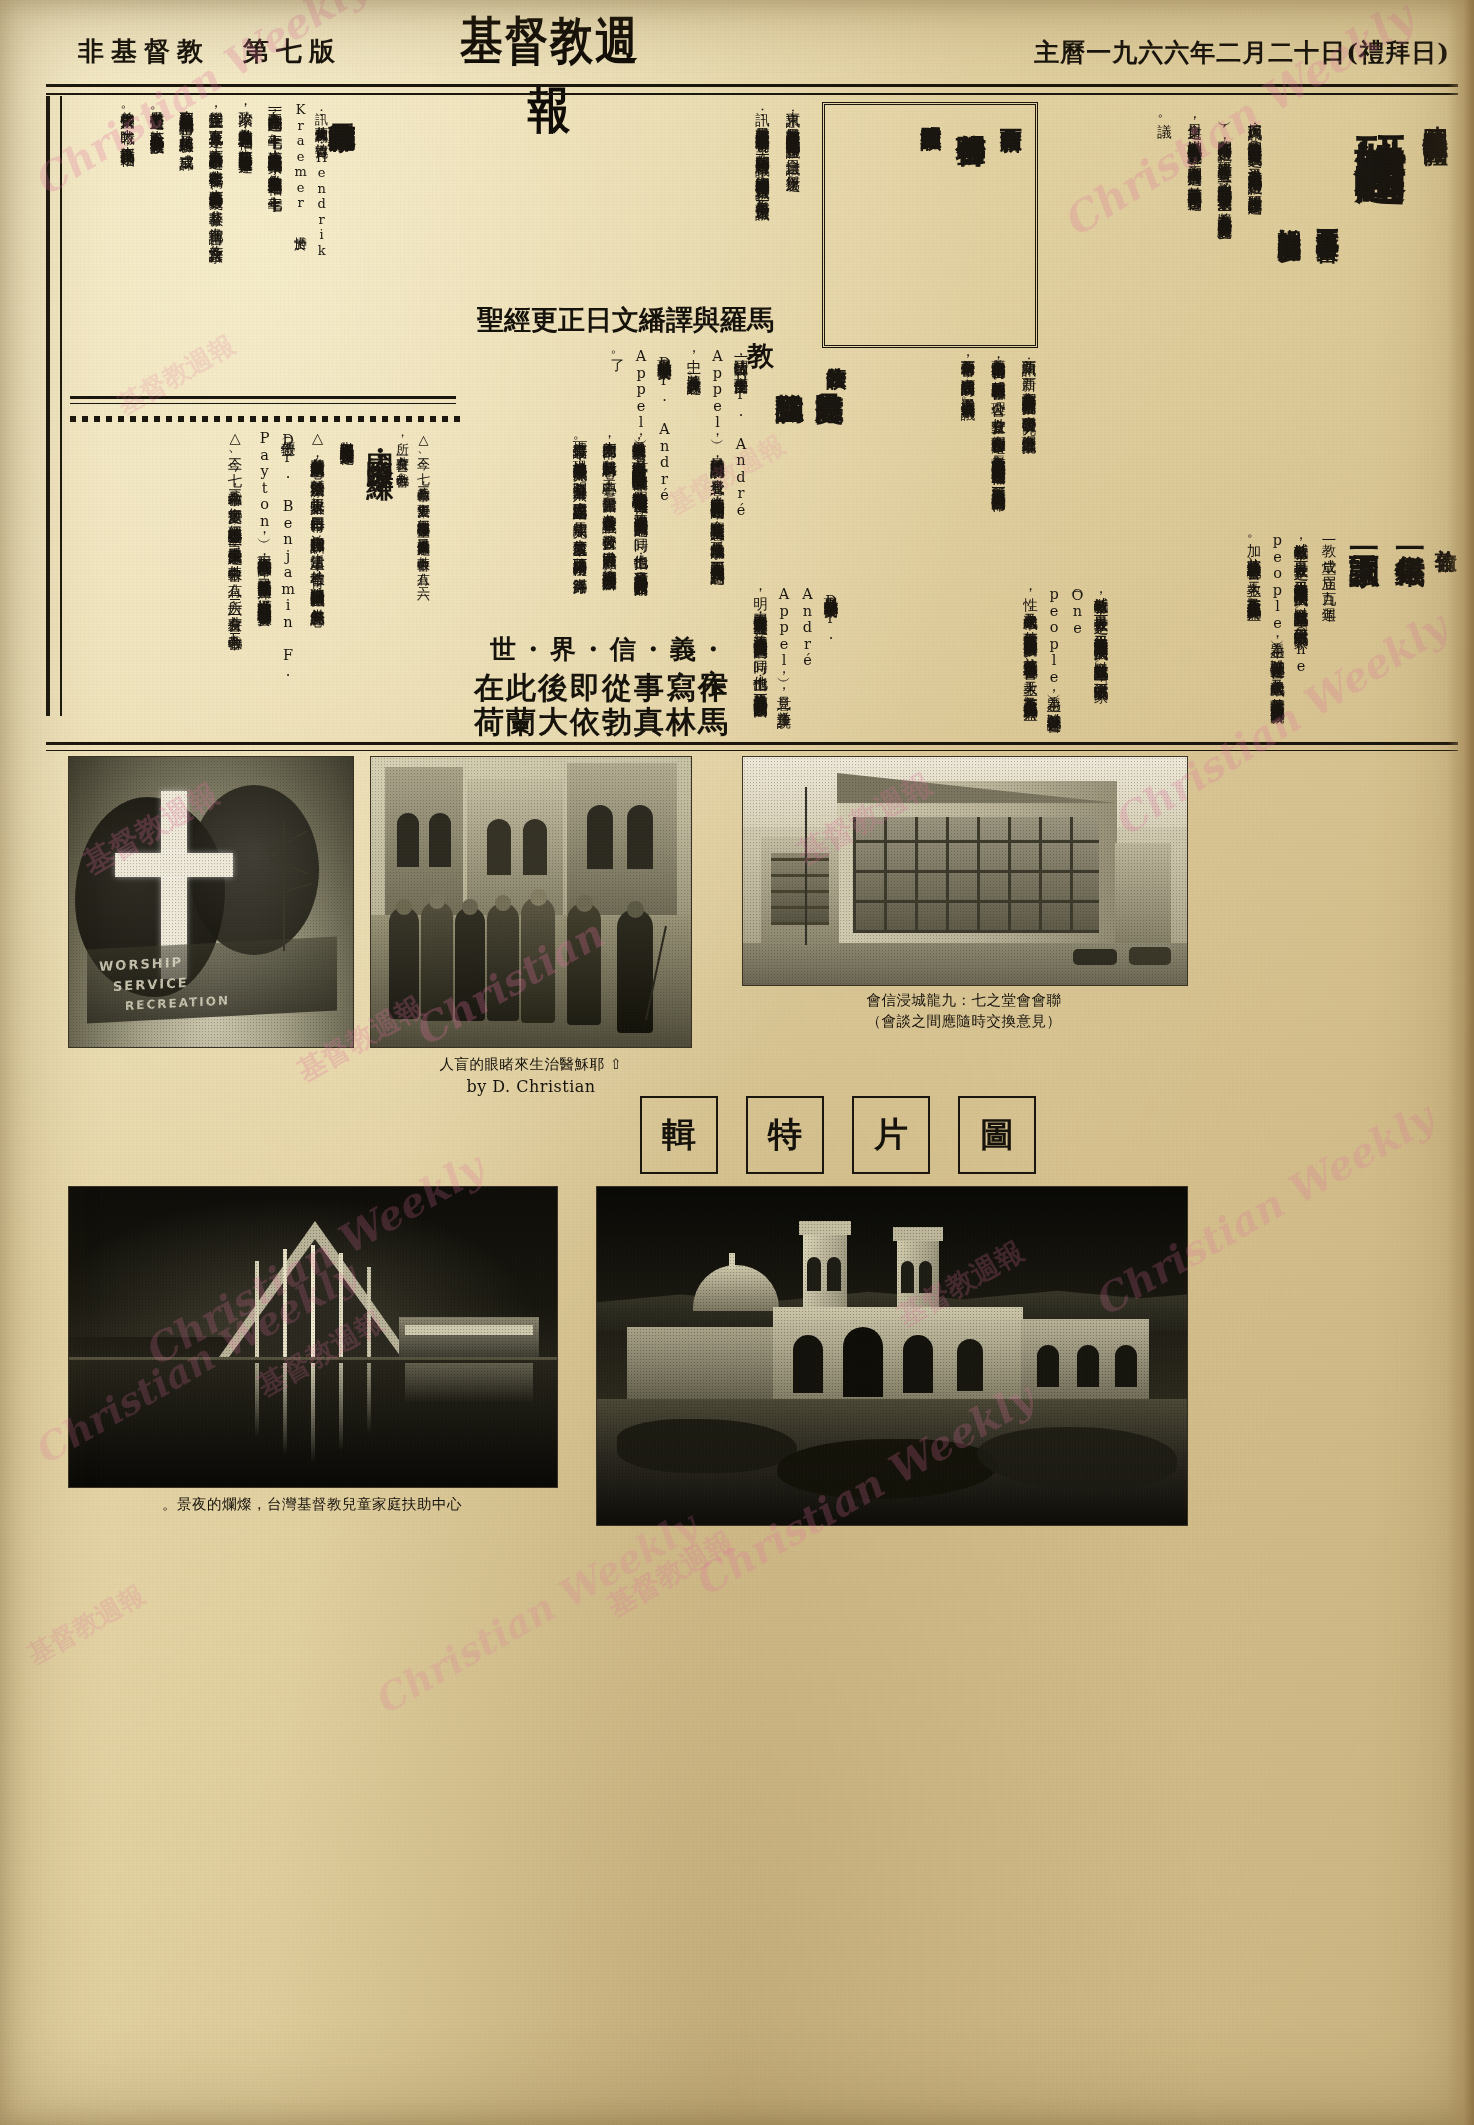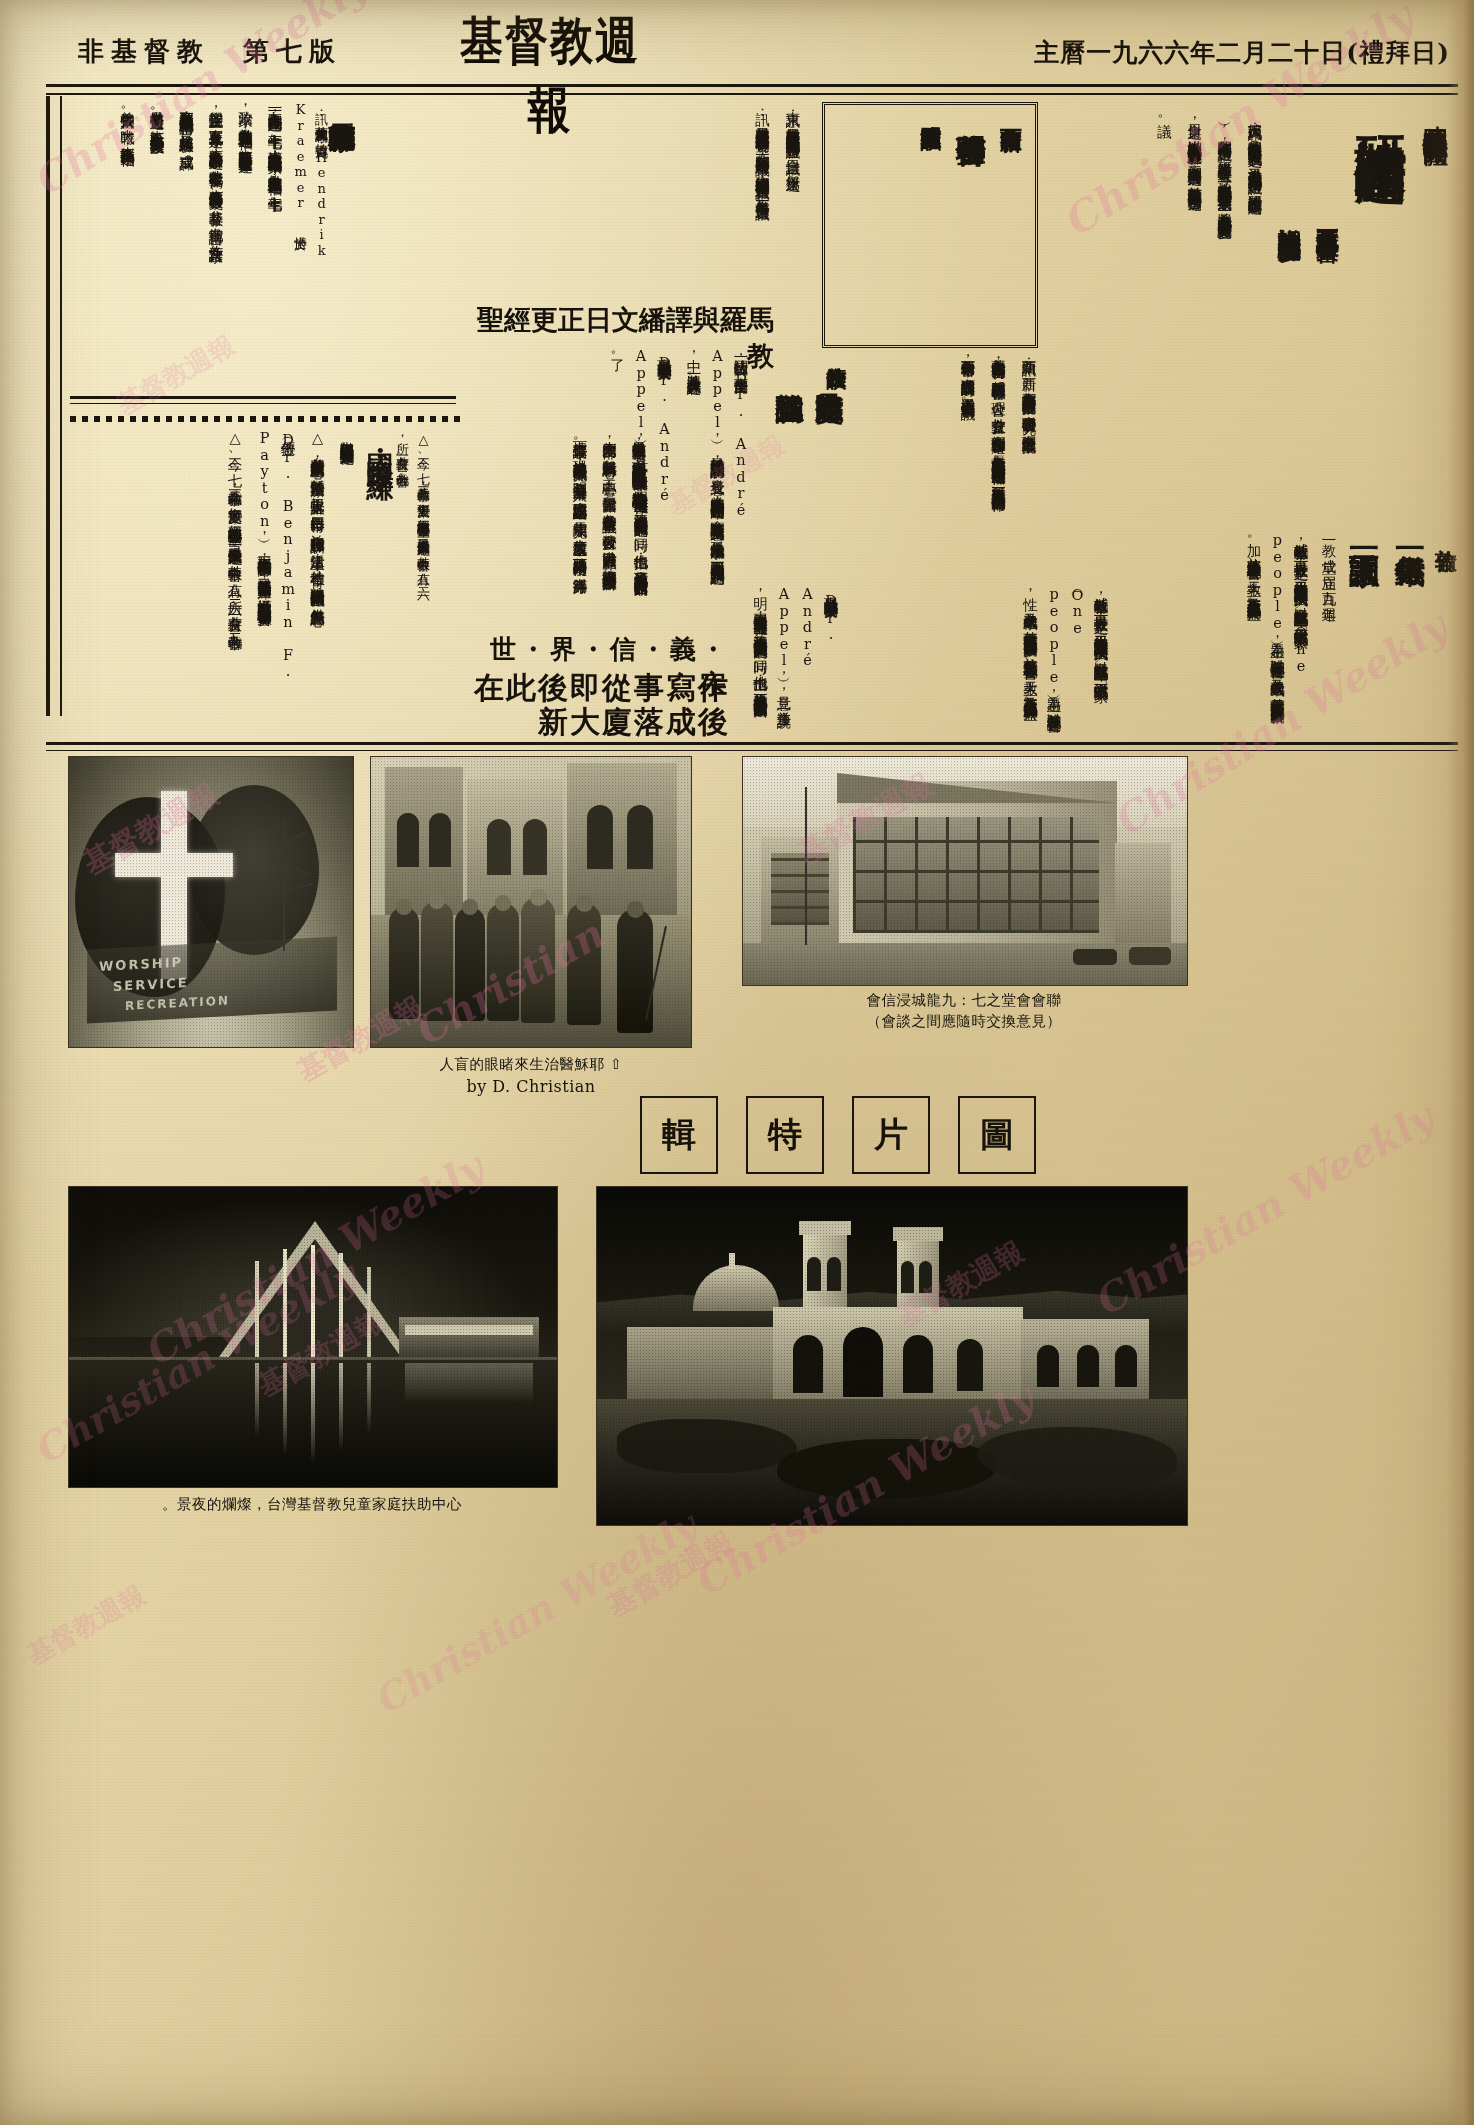--- a/index.html
+++ b/index.html
@@ -209,21 +209,21 @@
         <div class="v vbody" style="height:284px">傳教士（Dr. Benjamin F. Payton），現年三十五歲的黑人浸信會牧師，已接受美國基督教協進會主席，潘頓博士自本年初以來即主持紐約市基督教協進會委員會。</div>
         <div class="v vbody" style="height:284px">△今三、七、三八〇元教會中，無多大變更，但該兩地基督徒会金額，已接受美金一億元之奉獻，其中教會中，有八、一六二所，共有會友一、九二〇教會中，</div>
       </div>
       <div class="v vbody" style="position:absolute;left:330px;top:336px;height:160px;font-size:13px;">△今三、七、三八〇元教會中，無多大變更，但該兩地基督徒会金額，已接受美金一億元之奉獻，其中教會中，有八、一六二所，共有會友一、九二〇教會中，</div>
 
       <div style="position:absolute;left:408px;top:536px;width:260px;height:40px;text-align:right;
                   font-family:'DejaVu Serif','Liberation Serif',serif;font-weight:bold;font-size:26px;color:#15120c;letter-spacing:4px;">世・界・信・義・宗</div>
       <div style="position:absolute;left:408px;top:572px;width:260px;height:36px;text-align:right;
                   font-family:'DejaVu Serif','Liberation Serif',serif;font-weight:bold;font-size:30px;color:#15120c;letter-spacing:2px;">在此後即從事寫作</div>
       <div style="position:absolute;left:408px;top:606px;width:260px;height:34px;text-align:right;
-                  font-family:'DejaVu Serif','Liberation Serif',serif;font-weight:bold;font-size:30px;color:#15120c;letter-spacing:2px;">新大廈落成後</div>
+                  font-family:'DejaVu Serif','Liberation Serif',serif;font-weight:bold;font-size:30px;color:#15120c;letter-spacing:2px;">荷蘭大依勃真林馬</div>
       <div style="position:absolute;left:402px;top:334px;width:186px;height:200px;display:flex;flex-direction:row-reverse;gap:6px;">
         <div class="v vbody" style="height:200px">世界信義宗社會服務處，現正計劃將沙田加連威老道之該舊址興建一座新型十層大廈完成後，該處新址將辦公。</div>
         <div class="v vbody" style="height:200px">新大廈內全部門，包括醫療及材料中心、工藝中心、兒童圖書館、各辦公室及各種會議室、辦公教授會、香港難民照顧處、總辦事圖書部亦在該址內辦公。</div>
         <div class="v vbody" style="height:200px">樓下并設有停車場。現址於本年八月間全部工程完成，明年五月將全部遷入。該大廈現已開始建築，約需一年完成。新大廈落成後，將可容納一千人同時使用，并滿得路等。</div>
       </div>
 
       <div style="position:absolute;left:600px;top:490px;width:180px;height:128px;display:flex;flex-direction:row-reverse;gap:6px;">
         <div class="v vbody" style="height:128px">現任世界信義宗總幹事安徒爾（Dr. André Appel），意見，並進一步說明，因為今日教會遭遇之困難非常複雜，決不是一兩個教會單獨力量所能負擔得起的。同時，他也指出：這也是信義宗為甚麼參與一切友好教派的合作的原因了。</div>
       </div>
       <div style="position:absolute;left:800px;top:490px;width:250px;height:128px;display:flex;flex-direction:row-reverse;gap:6px;">

